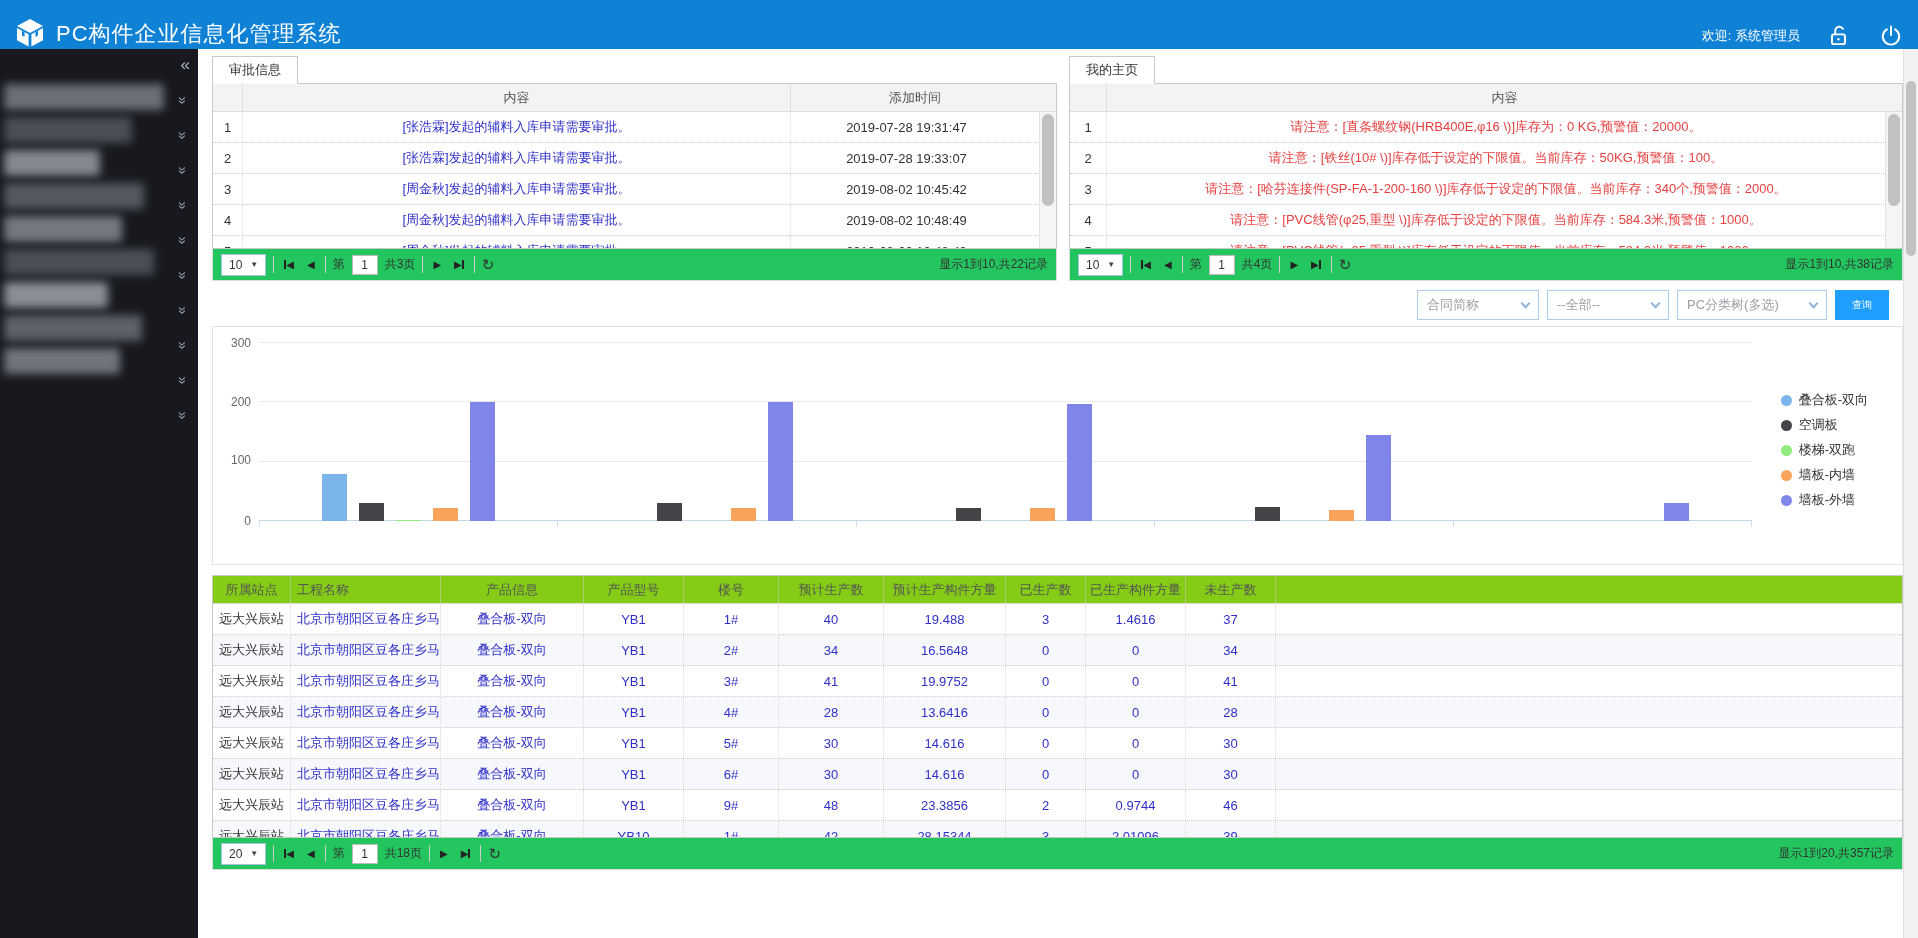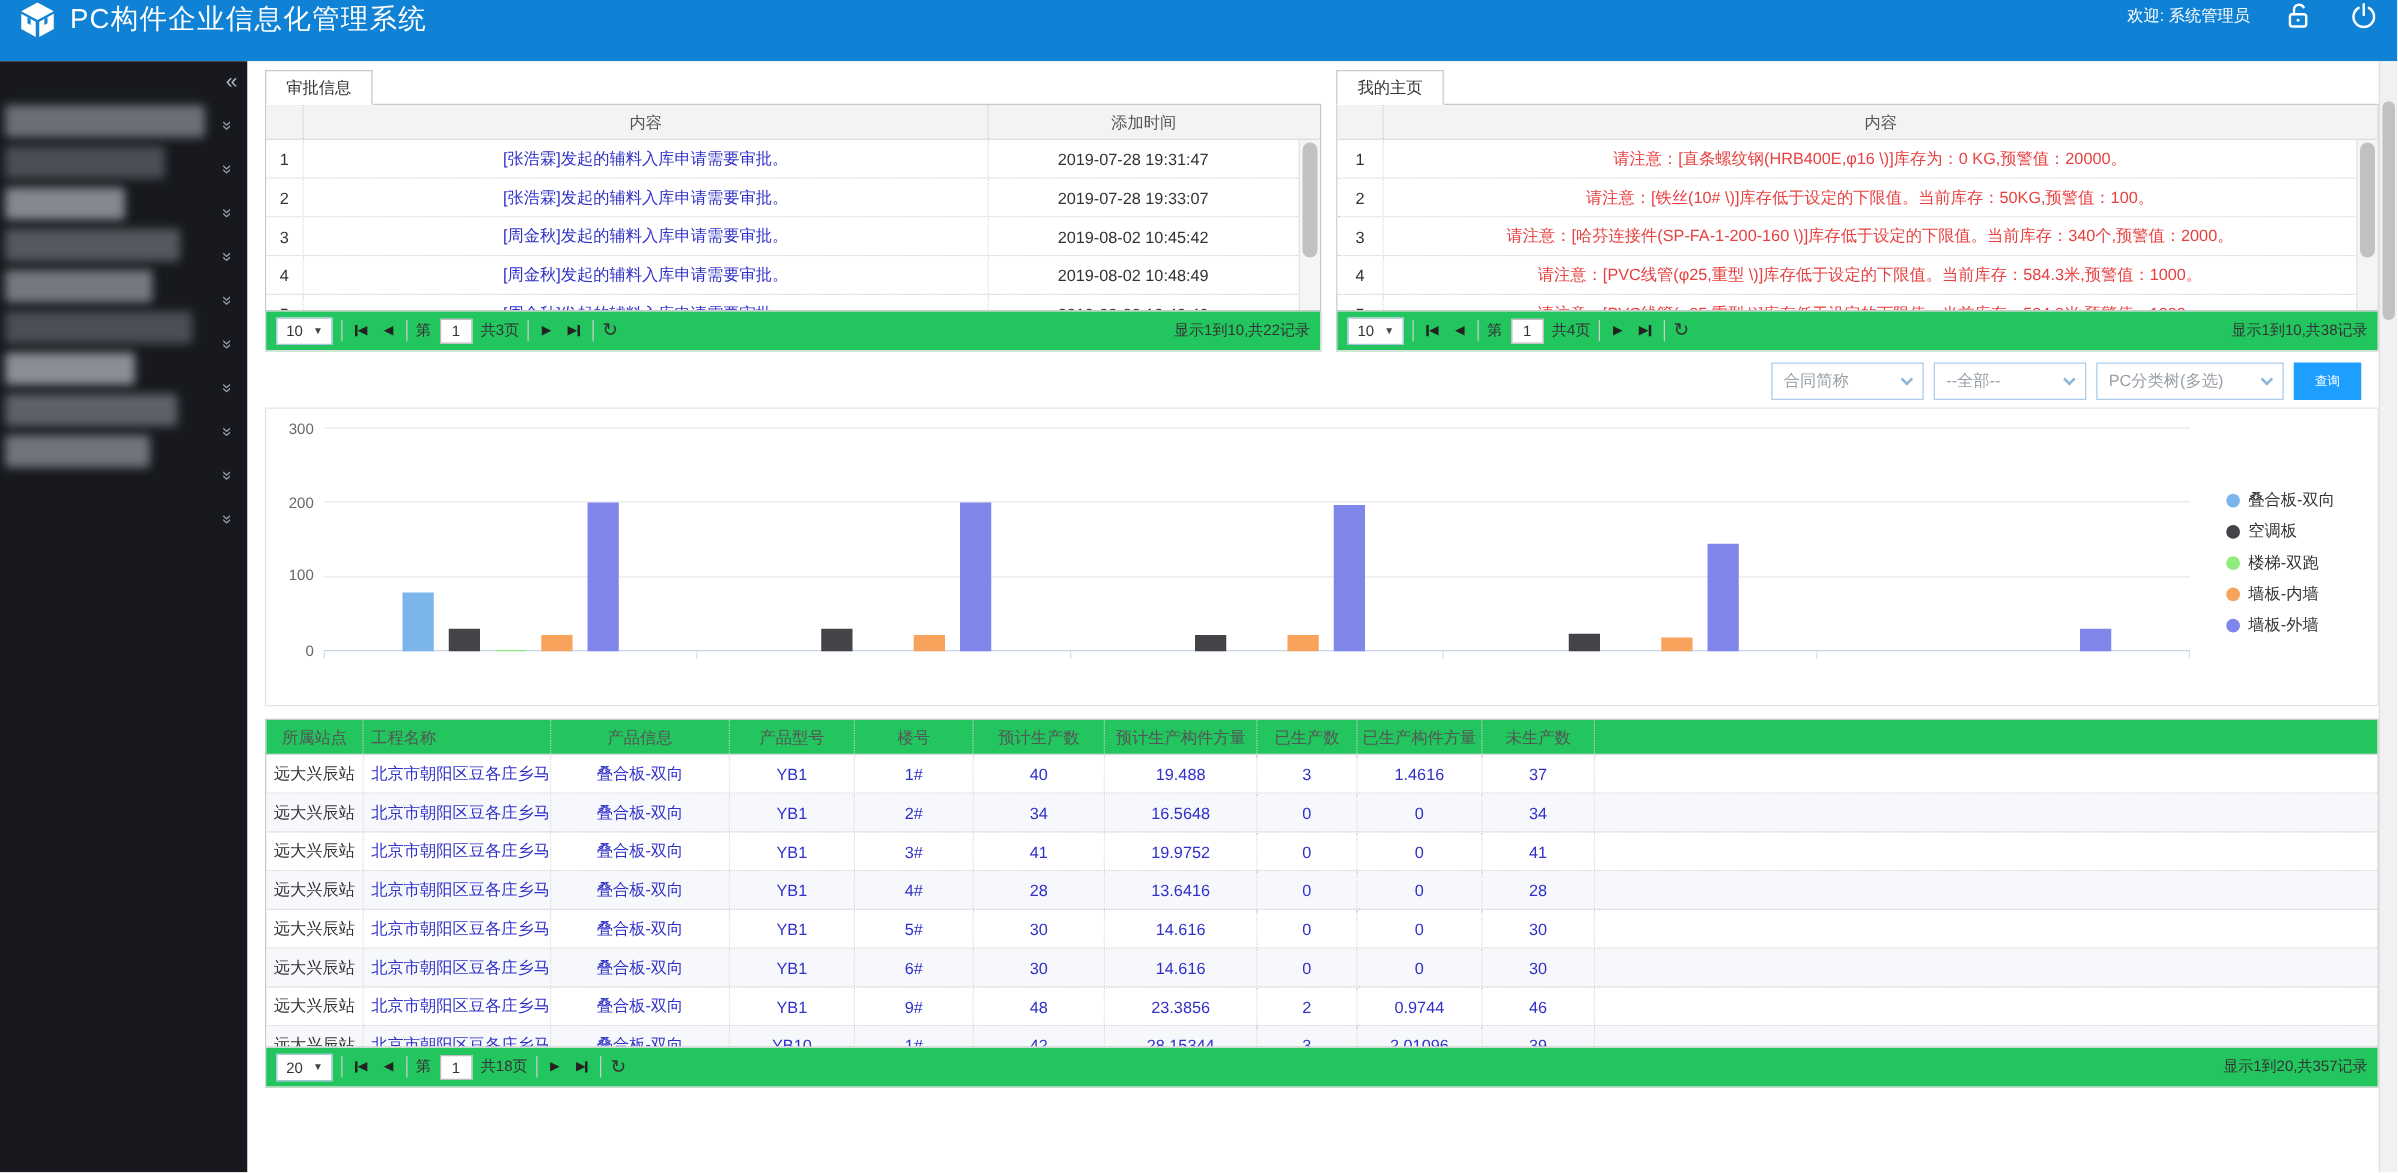--- a/index.html
+++ b/index.html
@@ -1,21 +1,21 @@
 <!DOCTYPE html>
 <html><head>
 <meta charset="utf-8">
 <style>
   * { margin:0; padding:0; box-sizing:border-box; }
   html,body { background:#fff; }
   body { font-family:"Liberation Sans","DejaVu Sans",sans-serif; }
   .app { position:relative; width:1918px; height:938px; overflow:hidden; background:#fff; }
 
   
-  .topbar { position:absolute; left:0; top:0; width:1918px; height:49px; background:#1082d6; display:flex; align-items:flex-start; padding:0 14px; }
+  .topbar { position:absolute; left:0; top:0; width:1918px; height:49px; background:#1082d6; display:flex; align-items:flex-end; padding:0 14px; }
   .logo { width:32px; height:32px; margin-right:10px; flex:0 0 auto; }
   .app-title { color:#fff; font-size:22px; letter-spacing:1px; }
   .topbar-right { margin-left:auto; display:flex; align-items:center; gap:26px; }
   .welcome { color:#fff; font-size:13px; }
   .hicon { width:26px; height:26px; cursor:pointer; }
 
   
   .body-row { position:absolute; left:0; top:49px; width:1918px; height:889px; display:flex; }
   .sidebar { position:relative; width:198px; height:100%; background:#17191e; flex:0 0 auto; overflow:hidden; }
   .collapse-btn { position:absolute; right:8px; top:6px; color:#aeb6c2; font-size:17px; cursor:pointer; }
@@ -84,21 +84,21 @@
   .catrow { margin:2px 150px 0 46px; display:flex; }
   .catlab { flex:1; text-align:center; font-size:13px; color:#666; }
   .legend { position:absolute; right:34px; top:64px; display:flex; flex-direction:column; gap:7px; }
   .leg-item { display:flex; align-items:center; gap:7px; cursor:pointer; }
   .leg-dot { width:11px; height:11px; border-radius:50%; }
   .leg-lab { font-size:13px; color:#333; }
 
   
   .bottom-section { margin-top:10px; width:1691px; }
   .bt-box { border:1px solid #c9c9c9; background:#fff; height:263px; overflow:hidden; position:relative; }
-  .bt-head { display:flex; height:28px; background:#22c55e; border-bottom:1px solid #ddd;justify-content:flex-end; }
+  .bt-head { display:flex; height:28px; background:#84cc16; border-bottom:1px solid #ddd;justify-content:flex-end; }
   .bt-th { display:flex; align-items:center; justify-content:center; font-size:13px; color:#555; border-right:1px dotted #ccc; white-space:nowrap; overflow:hidden; }
   .bt-th.left, .bt-td.left { justify-content:flex-start; padding-left:6px; }
   .bt-row { display:flex; height:31px; border-bottom:1px dotted #ccc; }
   .bt-row.stripe { background:#f6f8fb; }
   .bt-td { display:flex; align-items:center; justify-content:center; font-size:13px; border-right:1px dotted #ddd; white-space:nowrap; overflow:hidden; }
   .bt-clip { height:17px; overflow:hidden; }
 
   
   .footer { width:1691px; text-align:center; font-size:12px; color:#333; margin-top:14px; padding-bottom:6px; }
 

